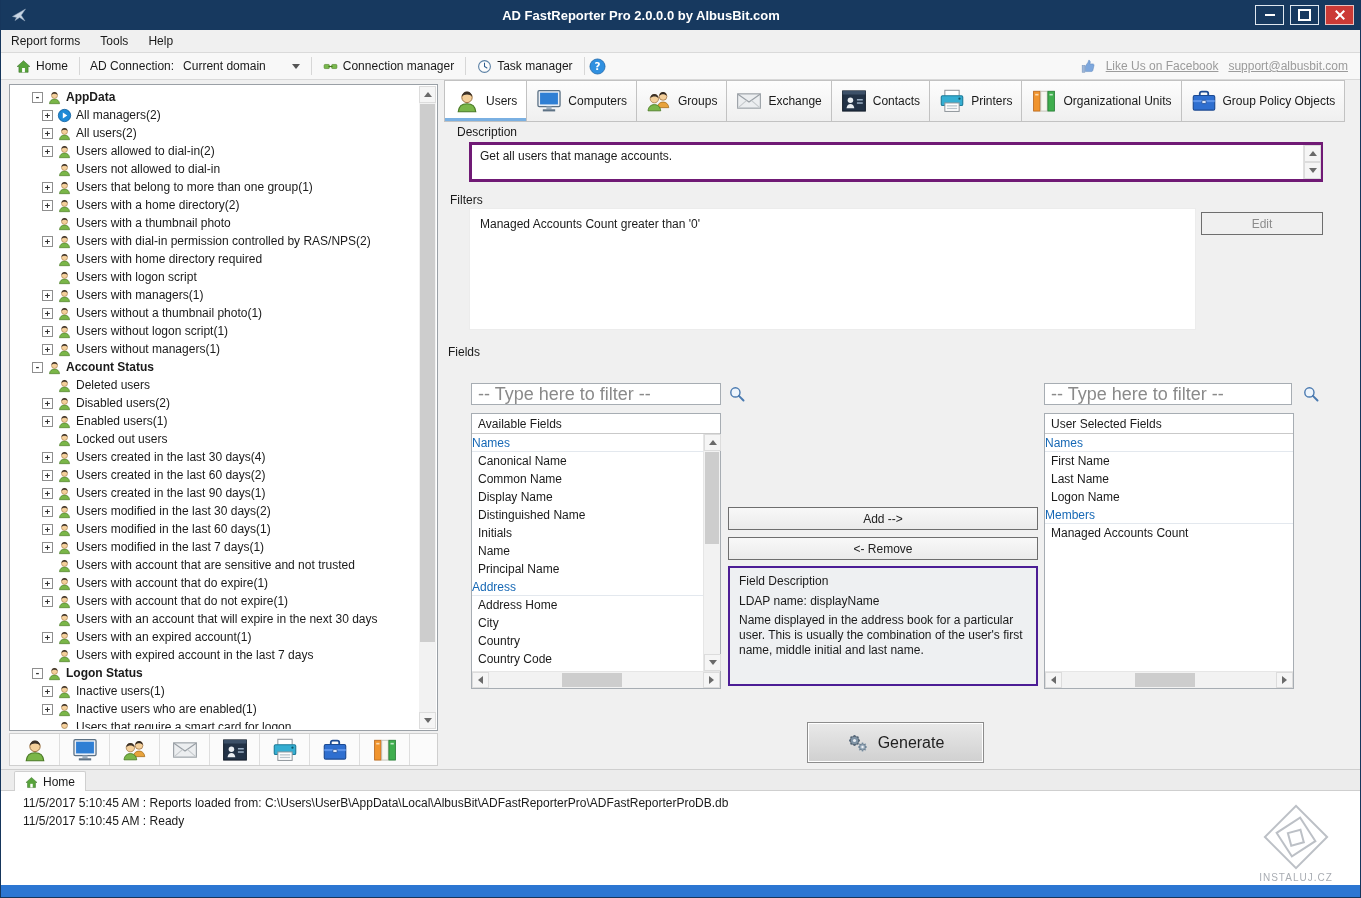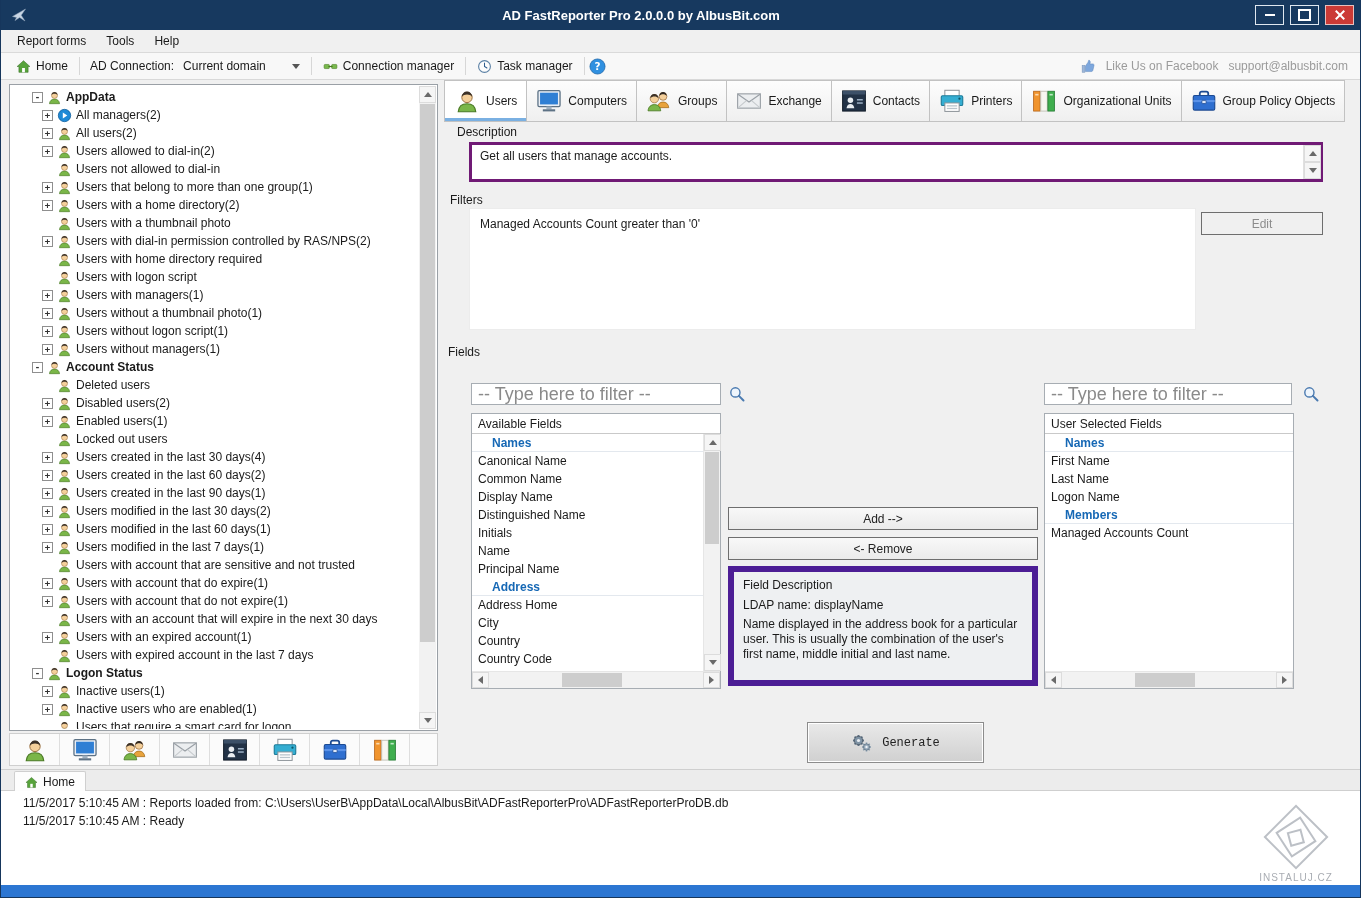--- a/index.html
+++ b/index.html
@@ -14,30 +14,30 @@
   .winbtns{display:flex;gap:6px;align-items:center}
   .winbtn{width:29px;height:20px;display:flex;align-items:center;justify-content:center;border:1px solid #dfe7ef;position:relative;cursor:pointer}
   .winbtn.min::after{content:"";width:10px;height:2px;background:#fff}
   .winbtn.max::after{content:"";width:9px;height:8px;border:2px solid #fff}
   .winbtn.close{background:#cb3a36;border-color:#e8c0bd}
   .winbtn.close::before,.winbtn.close::after{content:"";position:absolute;width:12px;height:2px;background:#fff}
   .winbtn.close::before{transform:rotate(45deg)}
   .winbtn.close::after{transform:rotate(-45deg)}
 
   
-  .menubar{position:absolute;top:30px;left:0;right:0;height:23px;background:#f0f0f0;border-bottom:1px solid #dadada;display:flex;align-items:center;padding-left:6px}
+  .menubar{position:absolute;top:30px;left:0;right:0;height:23px;background:#f0f0f0;border-bottom:1px solid #dadada;display:flex;align-items:center;}
   .menu-item{padding:3px 10px;cursor:pointer}
   .toolbar{position:absolute;top:53px;left:0;right:0;height:27px;background:#f8f8f8;border-bottom:1px solid #d9d9d9;display:flex;align-items:center;padding:0 8px}
   .titem{display:flex;align-items:center;gap:5px;padding:0 7px;height:22px;cursor:pointer}
   .tsep{width:1px;height:18px;background:#d7d7d7;margin:0 4px}
   .tlabel{padding:0 2px 0 6px}
   .combo{display:flex;align-items:center;gap:26px;padding:2px 7px;cursor:pointer}
   .tri-down{width:0;height:0;border-left:4px solid transparent;border-right:4px solid transparent;border-top:5px solid #555}
   .tool-right{margin-left:auto;display:flex;align-items:center;gap:10px;padding-right:4px}
-  .tlink{color:#9b9b9b;cursor:pointer}
+  .tlink{color:#9b9b9b;text-decoration:underline;cursor:pointer}
 
   
   .icn{display:inline-flex;flex:none}
   .icn svg{width:100%;height:100%;display:block}
   .icn13{width:13px;height:13px}
   .icn14{width:15px;height:15px}
   .icn16{width:17px;height:17px}
   .icn20{width:22px;height:20px}
   .icn26{width:26px;height:26px}
 
@@ -100,38 +100,38 @@
   #magRight{left:1301px}
 
   .fieldlist{position:absolute;top:413px;width:250px;height:276px;background:#fff;border:1px solid #a7adb3}
   #availList{left:470px}
   #selList{left:1043px}
   .list-header{position:absolute;top:0;left:0;right:0;height:20px;border-bottom:1px solid #c9c9c9;padding:3px 6px;background:#fff}
   .list-rows{position:absolute;top:20px;left:0;bottom:17px;overflow:hidden}
   #availRows{right:17px}
   #selRows{right:0}
   .lrow{height:18px;line-height:18px;padding:0 6px;white-space:nowrap;cursor:pointer}
-  .lrow.hdr{color:#1668b5;font-weight:bold;padding-left:20px;border-bottom:1px solid #e3e8ee}
+  .lrow.hdr{color:#1668b5;font-weight:normal;padding-left:0;border-bottom:1px solid #e3e8ee}
   .list-vscroll{position:absolute;top:20px;right:0;bottom:17px;width:17px;background:#f2f2f2;border-left:1px solid #e6e6e6}
   .list-thumb{top:18px;height:92px}
   .list-hscroll{position:absolute;left:0;right:0;bottom:0;height:17px;background:#f2f2f2;border-top:1px solid #e6e6e6}
   .hs-btn{position:absolute;top:0;width:17px;height:16px;background:#f5f5f5;border:1px solid #dcdcdc;display:flex;align-items:center;justify-content:center;cursor:pointer}
   .hs-btn.left{left:0}
   .hs-btn.right{right:0}
   .hs-thumb{position:absolute;top:1px;height:14px;left:90px;width:60px;background:#cdcdcd;cursor:pointer}
 
   .mid-btn{position:absolute;left:727px;width:310px;height:23px;background:linear-gradient(#f8f8f8,#ebebeb);border:1px solid #6e6e6e;color:#222;font-family:"Liberation Sans",sans-serif;font-size:12px;cursor:pointer}
   #btnAdd{top:507px}
   #btnRemove{top:537px}
-  .fdesc{position:absolute;left:727px;top:566px;width:310px;height:120px;background:#eef0f2;border:6px solid #4c1d95}
+  .fdesc{position:absolute;left:727px;top:566px;width:310px;height:120px;background:#eef0f2;border:2px solid #4c1d95}
   .fdesc-title{padding:6px 9px 3px}
   .fdesc-ldap{padding:3px 9px}
   .fdesc-text{padding:2px 9px;line-height:15px}
 
-  .generate-btn{position:absolute;left:806px;top:722px;width:177px;height:41px;background:linear-gradient(#e9e9e9,#d0d0d0);border:1px solid #8c8c8c;box-shadow:inset 0 0 0 1px #fff;display:flex;align-items:center;justify-content:center;gap:9px;font-family:Liberation Mono, monospace;font-size:12px;color:#222;cursor:pointer}
+  .generate-btn{position:absolute;left:806px;top:722px;width:177px;height:41px;background:linear-gradient(#e9e9e9,#d0d0d0);border:1px solid #8c8c8c;box-shadow:inset 0 0 0 1px #fff;display:flex;align-items:center;justify-content:center;gap:9px;font-family:Liberation Sans, sans-serif;font-size:16px;color:#222;cursor:pointer}
 
   
   .home-strip{position:absolute;left:0;right:0;top:769px;height:22px;background:#ececec;border-top:1px solid #cfcfcf;border-bottom:1px solid #cfcfcf}
   .home-tab{position:absolute;left:13px;top:1px;height:21px;display:flex;align-items:center;gap:5px;padding:0 10px;background:#fdfdfd;border:1px solid #cfcfcf;border-bottom:none;border-radius:2px 2px 0 0;cursor:pointer}
   .log{position:absolute;left:0;right:0;top:791px;height:95px;background:#fff;padding-top:3px}
   .logline{padding:1px 22px;line-height:16px;white-space:nowrap}
   .bluebar{position:absolute;left:0;right:0;bottom:0;height:12px;background:#2c76d2}
 
   .watermark{position:absolute;right:12px;top:806px;width:104px;text-align:center}
   .wm-d1{width:46px;height:46px;border:2px solid #bcc0c6;transform:rotate(45deg);margin:8px auto 0;display:flex;align-items:center;justify-content:center}

